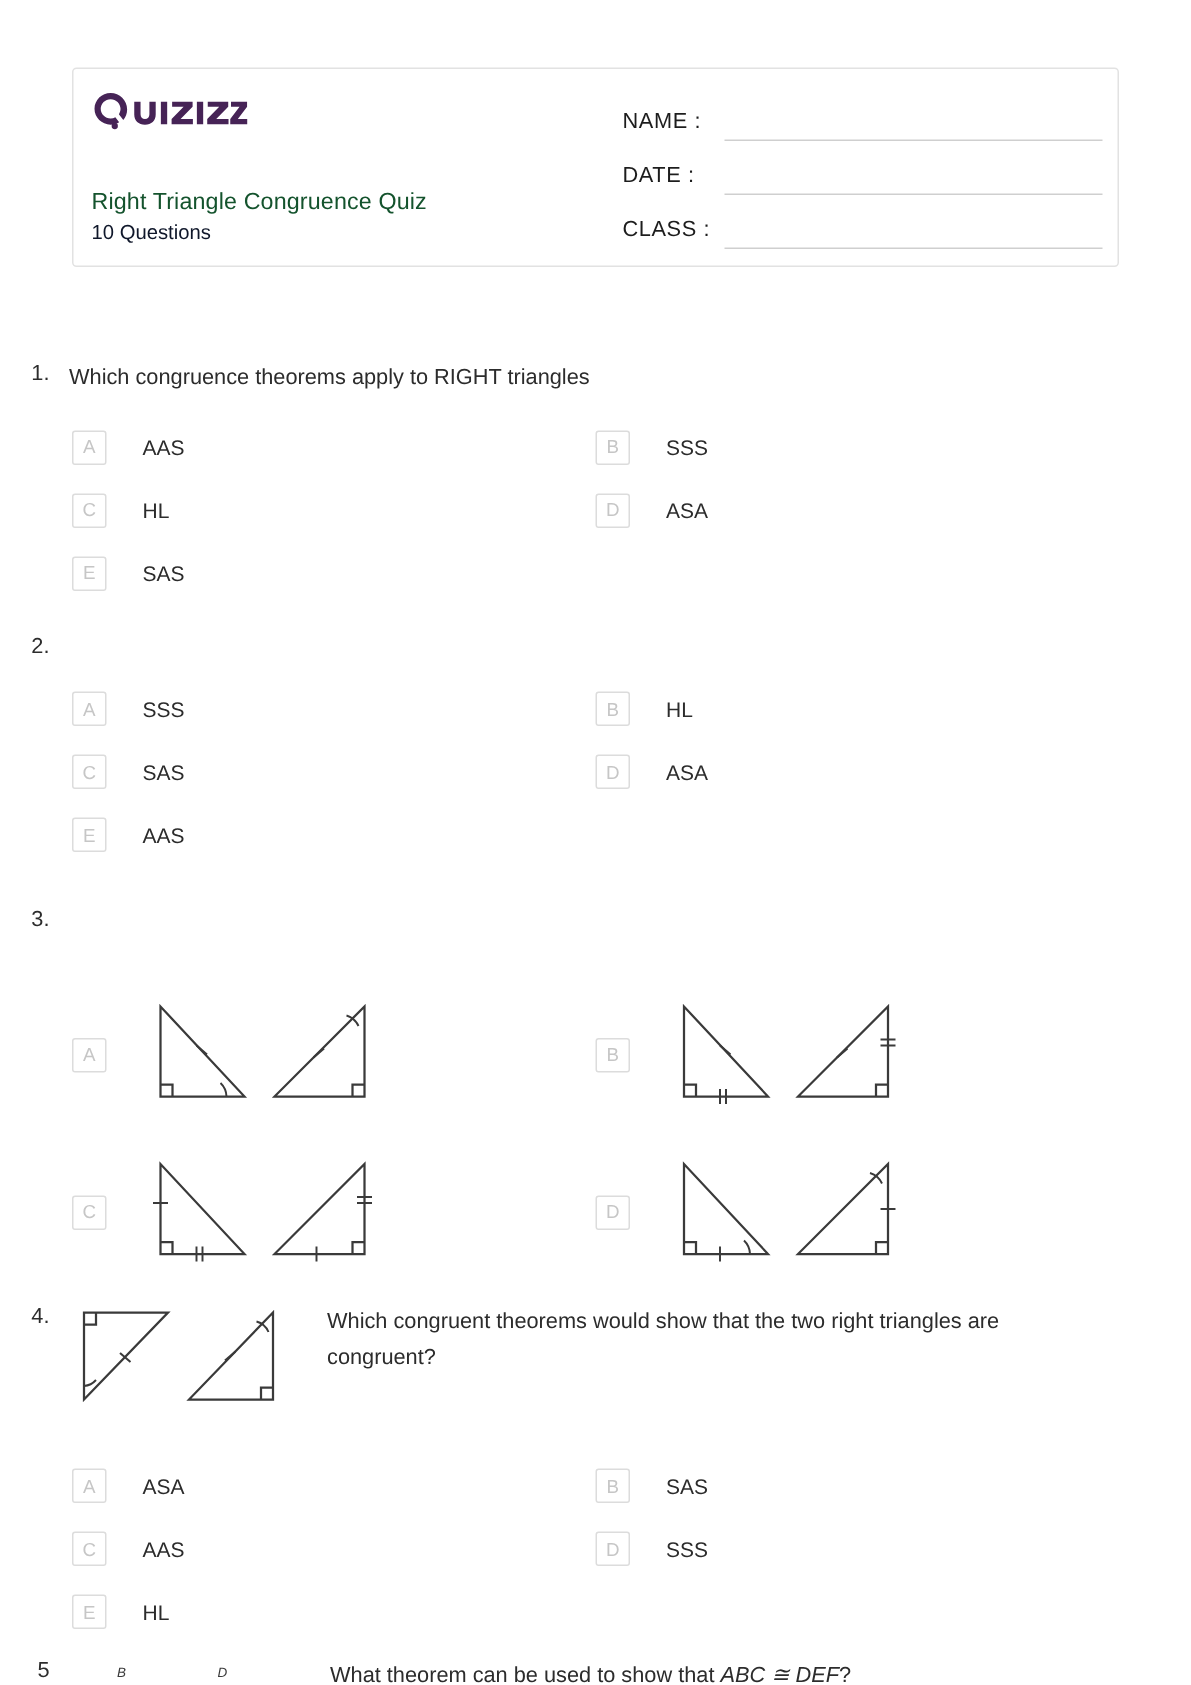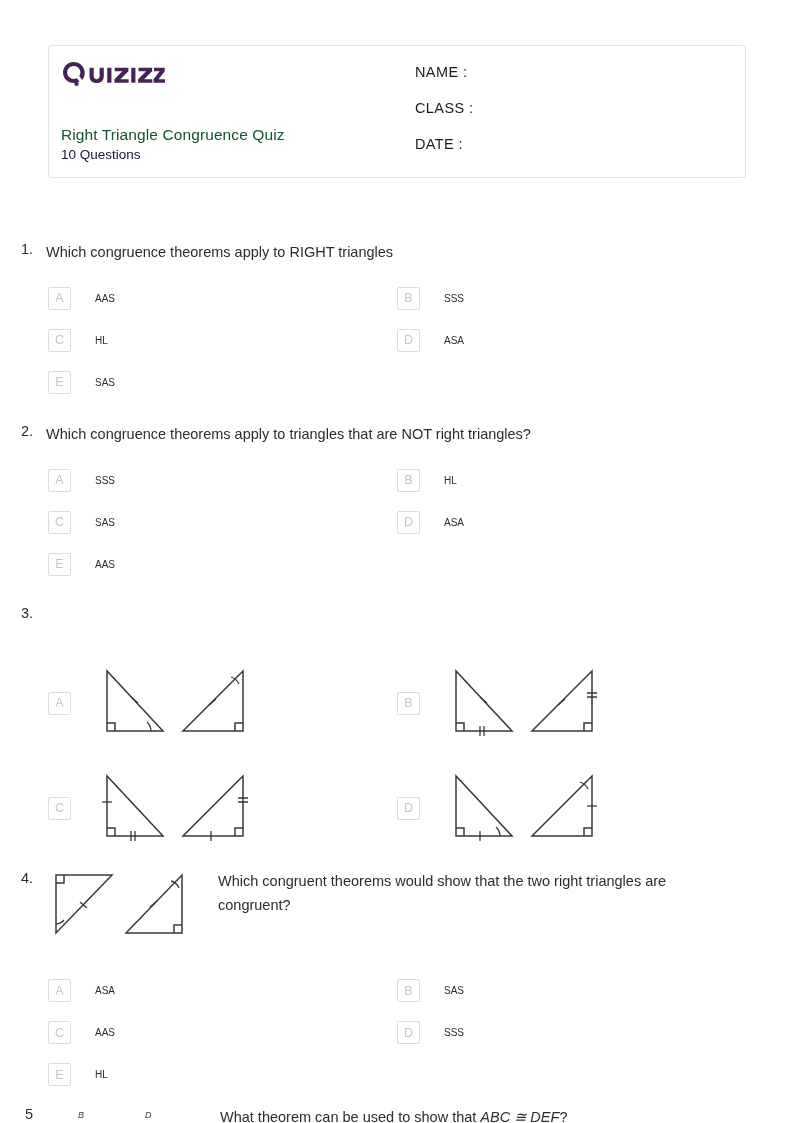--- a/index.html
+++ b/index.html
@@ -64,23 +64,22 @@
   }
 
   .meta-fields {
     position: absolute;
     left: 366px;
     top: 18px;
     width: 320px;
   }
   .meta-row {
     display: flex;
-    align-items: flex-start;
+    align-items: center;
     height: 36px;
-    flex-direction: column;
   }
   .meta-label {
     font-size: 14.5px;
     color: #1d1d1d;
     letter-spacing: 0.4px;
     white-space: nowrap;
     padding-bottom: 3px;
     min-width: 62px;
   }
   .meta-line {
@@ -131,21 +130,21 @@
     color: #c6c6c6;
     font-size: 12.5px;
     display: flex;
     align-items: center;
     justify-content: center;
     box-sizing: border-box;
     flex: none;
   }
   .opt-text {
     margin-left: 24px;
-    font-size: 10px;
+    font-size: 14px;
     color: #2c2c2c;
     white-space: nowrap;
   }
   .opt-img { margin-left: 24px; }
 
   .fig { display: block; }
 
   .q5-label {
     font-size: 9px;
     font-style: italic;
@@ -176,25 +175,25 @@
 
     <div class="quiz-title">Right Triangle Congruence Quiz</div>
     <div class="quiz-sub">10 Questions</div>
 
     <div class="meta-fields">
       <div class="meta-row">
         <span class="meta-label">NAME :</span>
         <span class="meta-line"></span>
       </div>
       <div class="meta-row">
+        <span class="meta-label">DATE  :</span>
+        <span class="meta-line"></span>
+      </div>
+      <div class="meta-row">
         <span class="meta-label">CLASS :</span>
-        <span class="meta-line"></span>
-      </div>
-      <div class="meta-row">
-        <span class="meta-label">DATE  :</span>
         <span class="meta-line"></span>
       </div>
     </div>
   </div>
 
   <div class="q-block" style="top:241px;">
     <div class="q-head">
       <span class="q-num">1.</span>
       <span class="q-text">Which congruence theorems apply to RIGHT triangles</span>
     </div>
@@ -218,21 +217,20 @@
       <div class="opt" style="left:48px; top:92px;">
         <span class="opt-letter">E</span>
         <span class="opt-text">SAS</span>
       </div>
     </div>
   </div>
 
   <div class="q-block" style="top:423px;">
     <div class="q-head">
       <span class="q-num">2.</span>
-      <span class="q-text">Which congruence theorems apply to triangles that are NOT right triangles?</span>
     </div>
     <div class="opts" style="height:110px;">
       <div class="opt" style="left:48px; top:8px;">
         <span class="opt-letter">A</span>
         <span class="opt-text">SSS</span>
       </div>
       <div class="opt" style="left:397px; top:8px;">
         <span class="opt-letter">B</span>
         <span class="opt-text">HL</span>
       </div>

